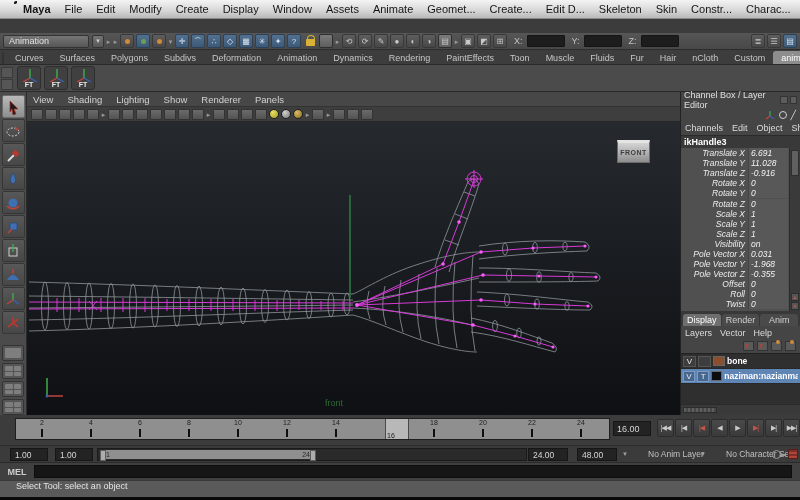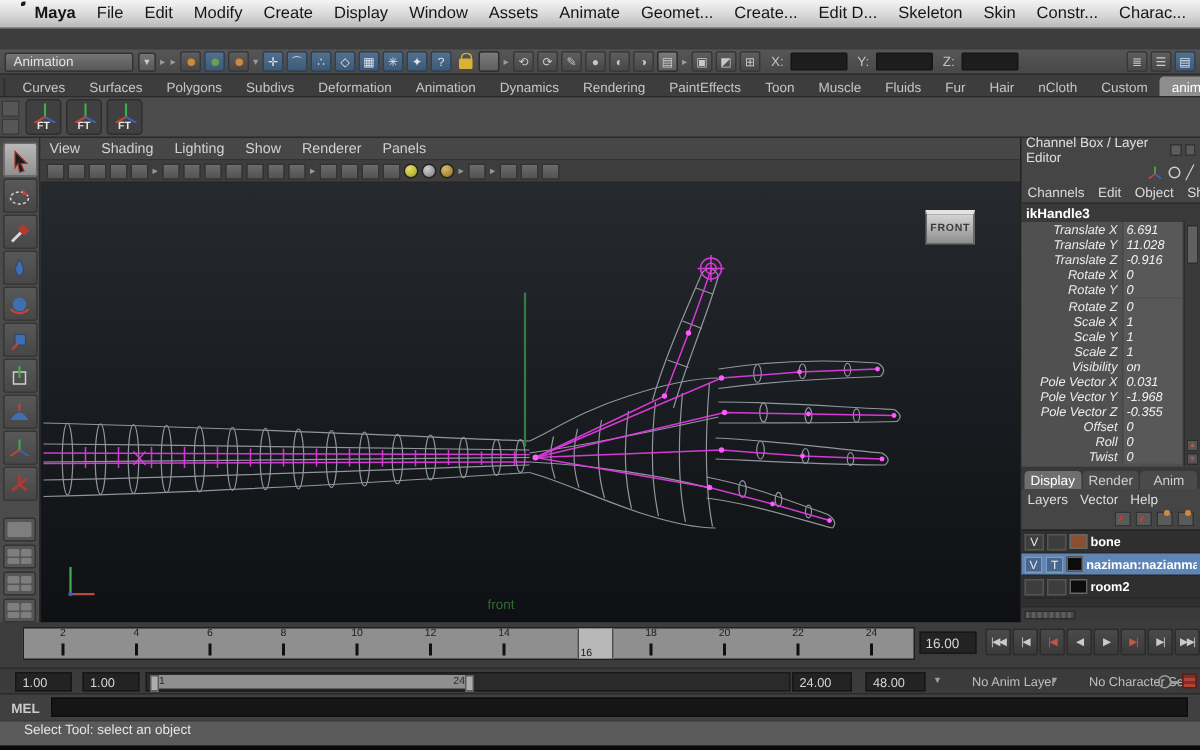--- a/index.html
+++ b/index.html
@@ -673,26 +673,20 @@
         <span class="lcell"></span>
         <span class="lswatch" style="background:#8a4f2e"></span>
         <span class="lname">bone</span>
       </div>
       <div class="lrow selected">
         <span class="lcell">V</span>
         <span class="lcell">T</span>
         <span class="lswatch" style="background:#0c0c0c"></span>
         <span class="lname">naziman:nazianman</span>
       </div>
-      <div class="lrow">
-        <span class="lcell"></span>
-        <span class="lcell"></span>
-        <span class="lswatch" style="background:#0c0c0c"></span>
-        <span class="lname">room2</span>
-      </div>
     </div>
     <div id="layer-hscroll">
         <span class="thumb"></span>
       </div>
   </div>
 
   <div id="timeline" class="abs">
     <div id="timeslider">
       <span class="ttick-label" style="left:26px">2</span>
       <span class="ttick-label" style="left:75px">4</span>

